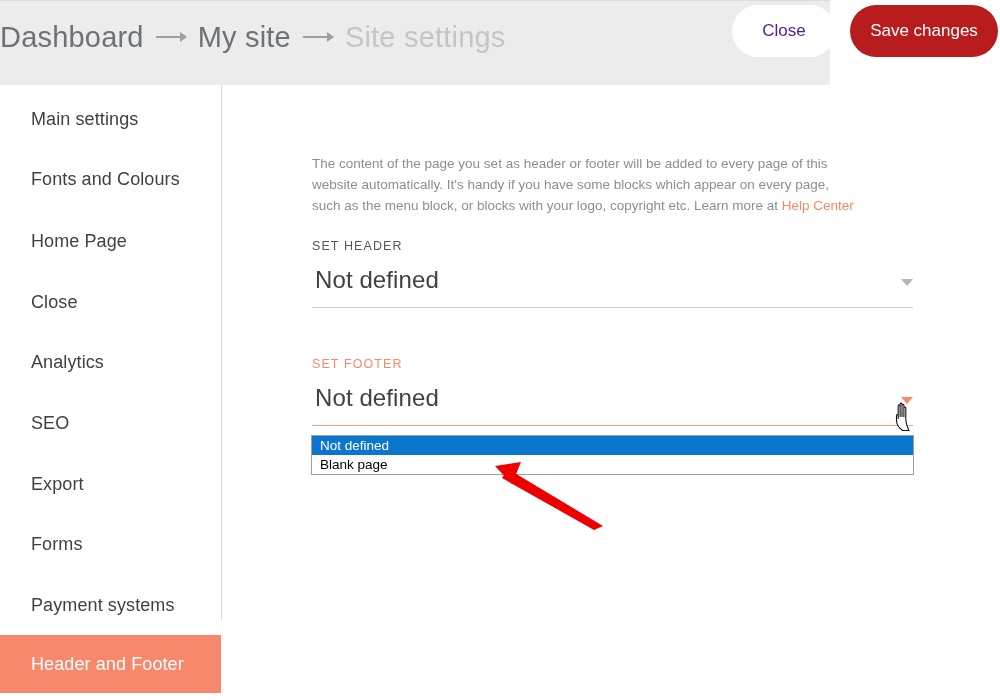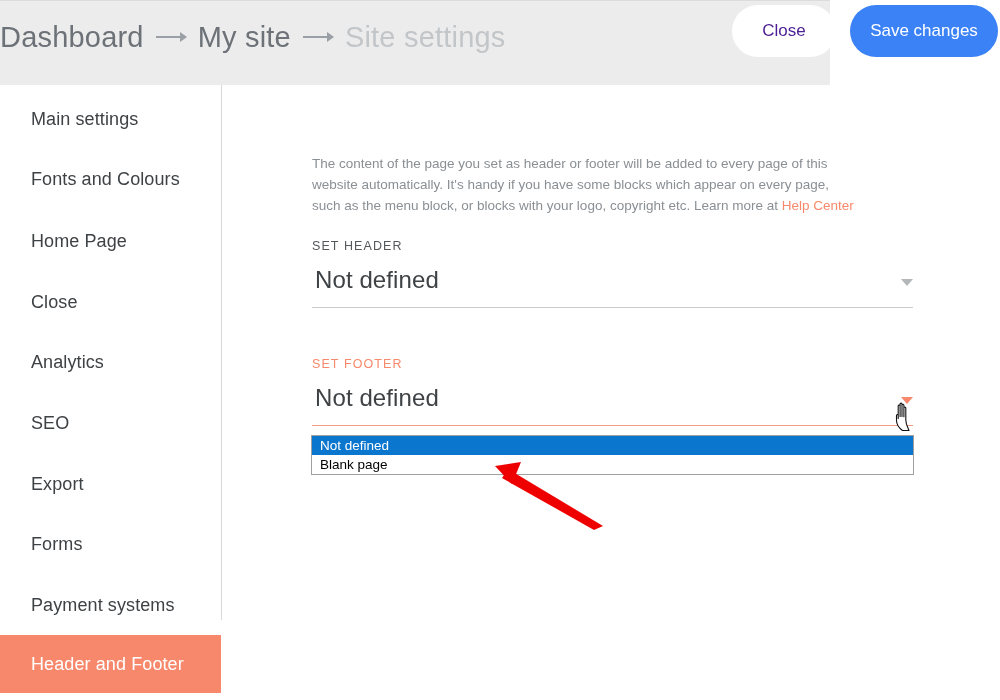--- a/index.html
+++ b/index.html
@@ -90,21 +90,21 @@
     width: 104px;
     height: 52px;
     background: #ffffff;
     color: #4c1d95;
   }
   .btn-save {
     left: 850px;
     top: 4px;
     width: 148px;
     height: 52px;
-    background: #3b82f6;
+    background: #b91c1c;
     color: #ffffff;
   }
 
   
   .sidebar {
     position: absolute;
     left: 0;
     top: 85px;
     width: 222px;
     height: 535px;

